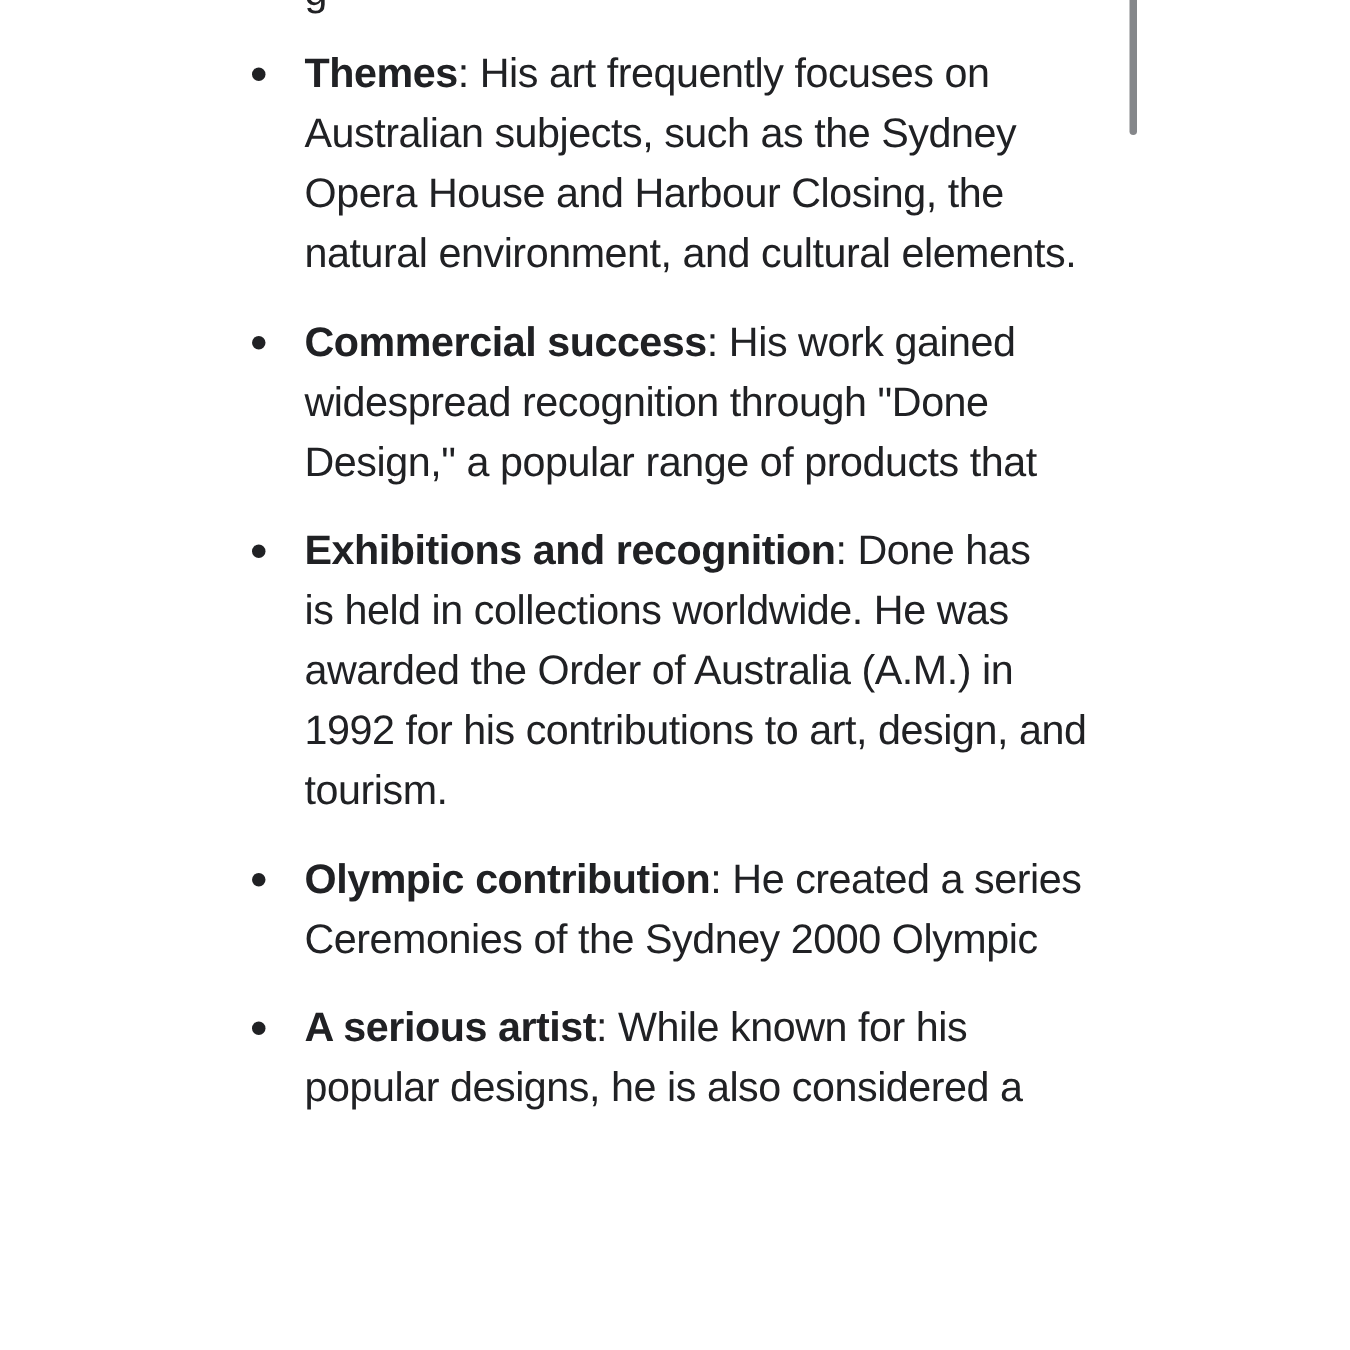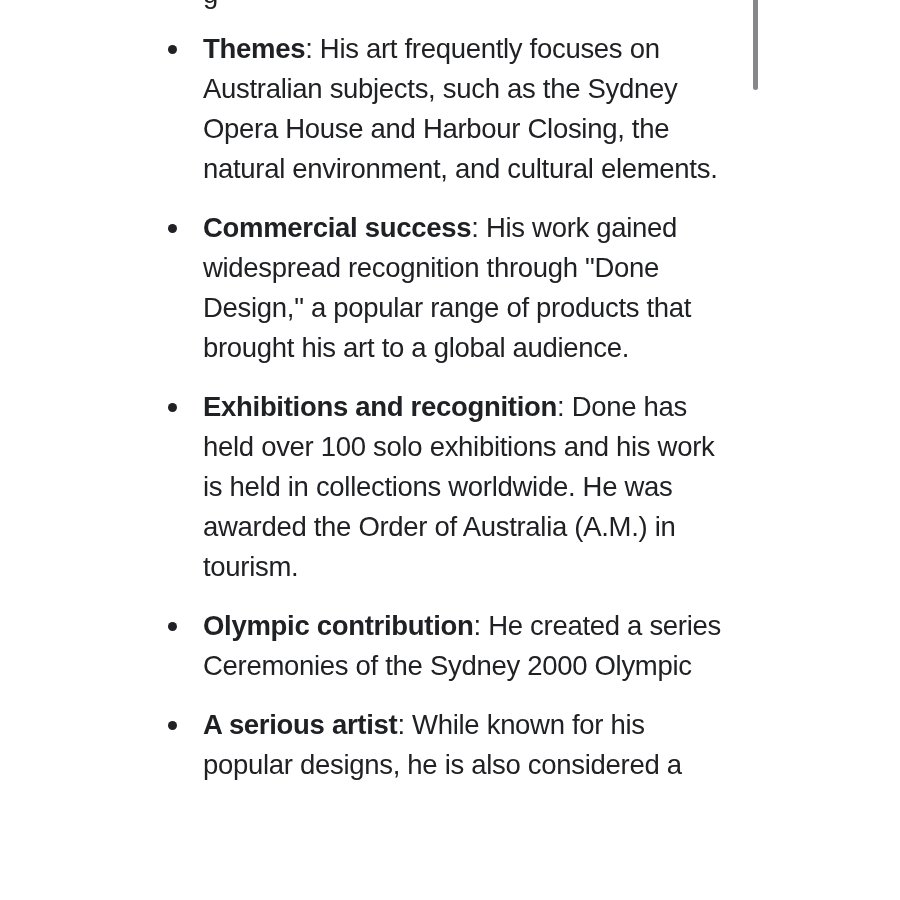--- a/index.html
+++ b/index.html
@@ -93,32 +93,31 @@
         </div>
       </div>
       <div class="list-item">
         <div class="marker-col">
           <span class="bullet-dot"></span>
         </div>
         <div class="item-content">
           <div class="text-line"><span class="item-title">Commercial success</span><span>: His work gained</span></div>
           <div class="text-line">widespread recognition through "Done</div>
           <div class="text-line">Design," a popular range of products that</div>
-          <div class="text-line">brought his art to a global audience.</div>
         </div>
       </div>
       <div class="list-item">
         <div class="marker-col">
           <span class="bullet-dot"></span>
         </div>
         <div class="item-content">
           <div class="text-line"><span class="item-title">Exhibitions and recognition</span><span>: Done has</span></div>
-          <div class="text-line">held over 100 solo exhibitions and his work</div>
           <div class="text-line">is held in collections worldwide. He was</div>
           <div class="text-line">awarded the Order of Australia (A.M.) in</div>
+          <div class="text-line">1992 for his contributions to art, design, and</div>
           <div class="text-line">tourism.</div>
         </div>
       </div>
       <div class="list-item">
         <div class="marker-col">
           <span class="bullet-dot"></span>
         </div>
         <div class="item-content">
           <div class="text-line"><span class="item-title">Olympic contribution</span><span>: He created a series</span></div>
           <div class="text-line">Ceremonies of the Sydney 2000 Olympic</div>

